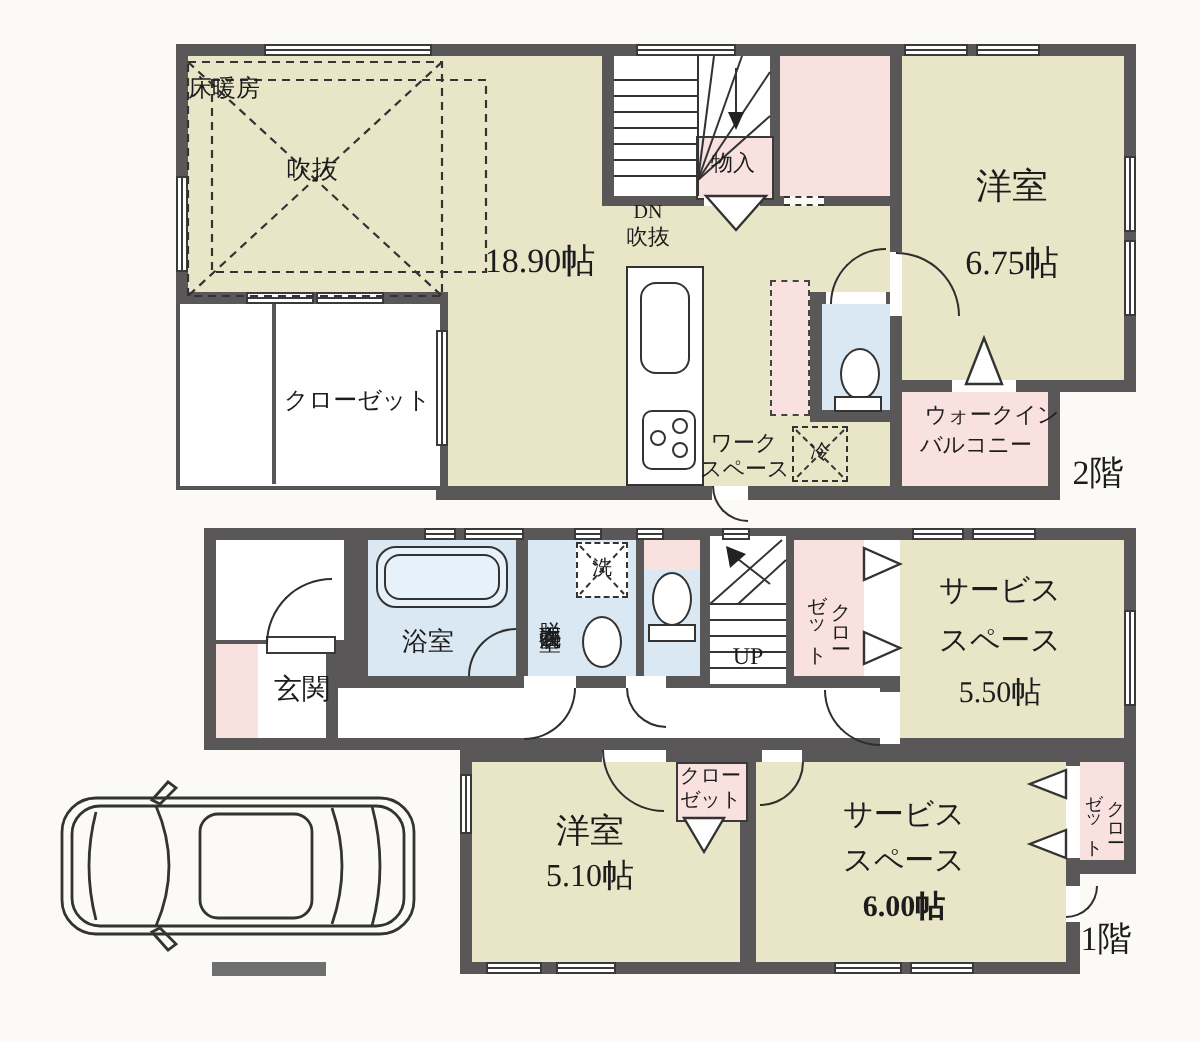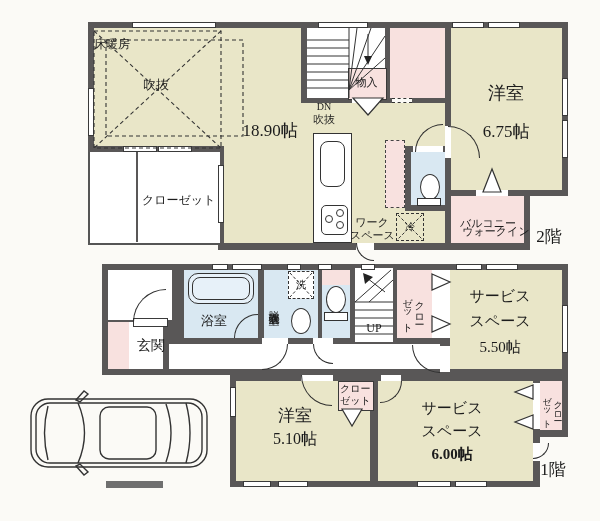--- a/index.html
+++ b/index.html
@@ -226,21 +226,21 @@
   <div class="lab" style="left:232px;top:122px;width:76px;font-size:17px;">18.90帖</div>
   <div class="lab" style="left:310px;top:101px;width:28px;font-size:10px;">DN</div>
   <div class="lab" style="left:306px;top:113px;width:36px;font-size:11px;">吹抜</div>
   <div class="lab" style="left:350px;top:76px;width:33px;font-size:11px;">物入</div>
   <div class="lab" style="left:142px;top:194px;width:72px;font-size:12px;">クローゼット</div>
   <div class="lab" style="left:352px;top:216px;width:40px;font-size:11px;">ワーク</div>
   <div class="lab" style="left:350px;top:229px;width:44px;font-size:11px;">スペース</div>
   <div class="lab" style="left:403px;top:221px;width:14px;font-size:10px;">冷</div>
   <div class="lab" style="left:474px;top:84px;width:64px;font-size:18px;">洋室</div>
   <div class="lab" style="left:470px;top:107px;width:72px;font-size:17px;margin-top:16px;">6.75帖</div>
-  <div class="lab" style="left:452px;top:202px;width:88px;font-size:11px;margin-top:23px;">ウォークイン</div>
+  <div class="lab" style="left:452px;top:202px;width:88px;font-size:11px;">ウォークイン</div>
   <div class="lab" style="left:452px;top:217px;width:72px;font-size:11px;">バルコニー</div>
   <div class="lab" style="left:530px;top:228px;width:38px;font-size:17px;">2階</div>
 
   <div class="lab" style="left:130px;top:338px;width:42px;font-size:14px;">玄関</div>
   <div class="lab" style="left:193px;top:314px;width:42px;font-size:13px;">浴室</div>
   <div class="lab vert" style="left:264px;top:270px;width:16px;height:68px;font-size:11px;">脱衣洗面室</div>
   <div class="lab" style="left:294px;top:279px;width:14px;font-size:10px;">洗</div>
   <div class="lab" style="left:357px;top:322px;width:34px;font-size:12px;font-family:'Liberation Serif','DejaVu Serif',serif;">UP</div>
   <div class="lab vert" style="left:413px;top:283px;width:12px;height:48px;font-size:10px;">クロー</div>
   <div class="lab vert" style="left:401px;top:288px;width:12px;height:44px;font-size:10px;">ゼット</div>

